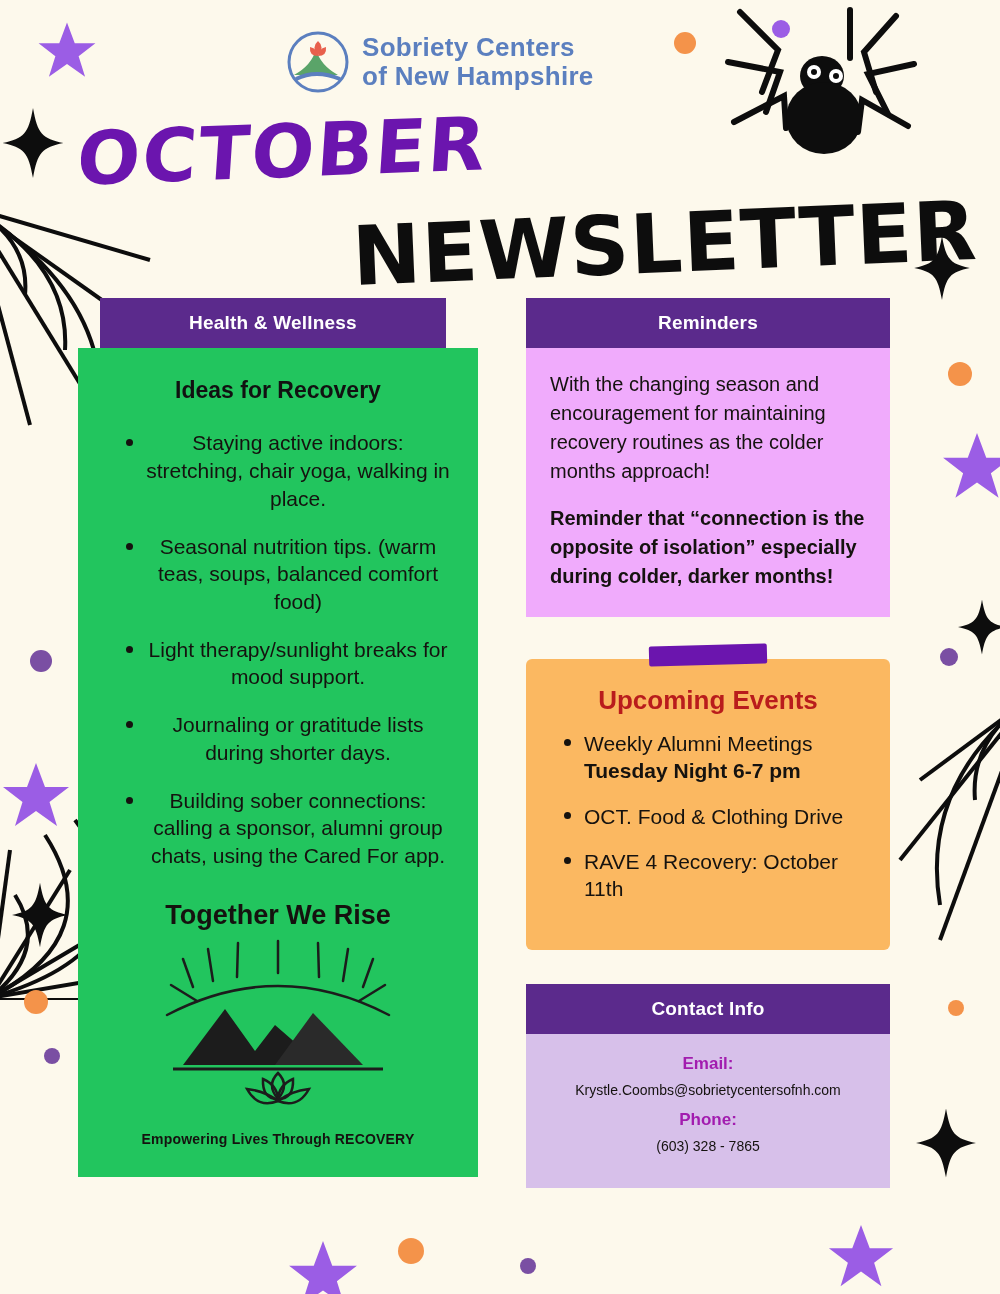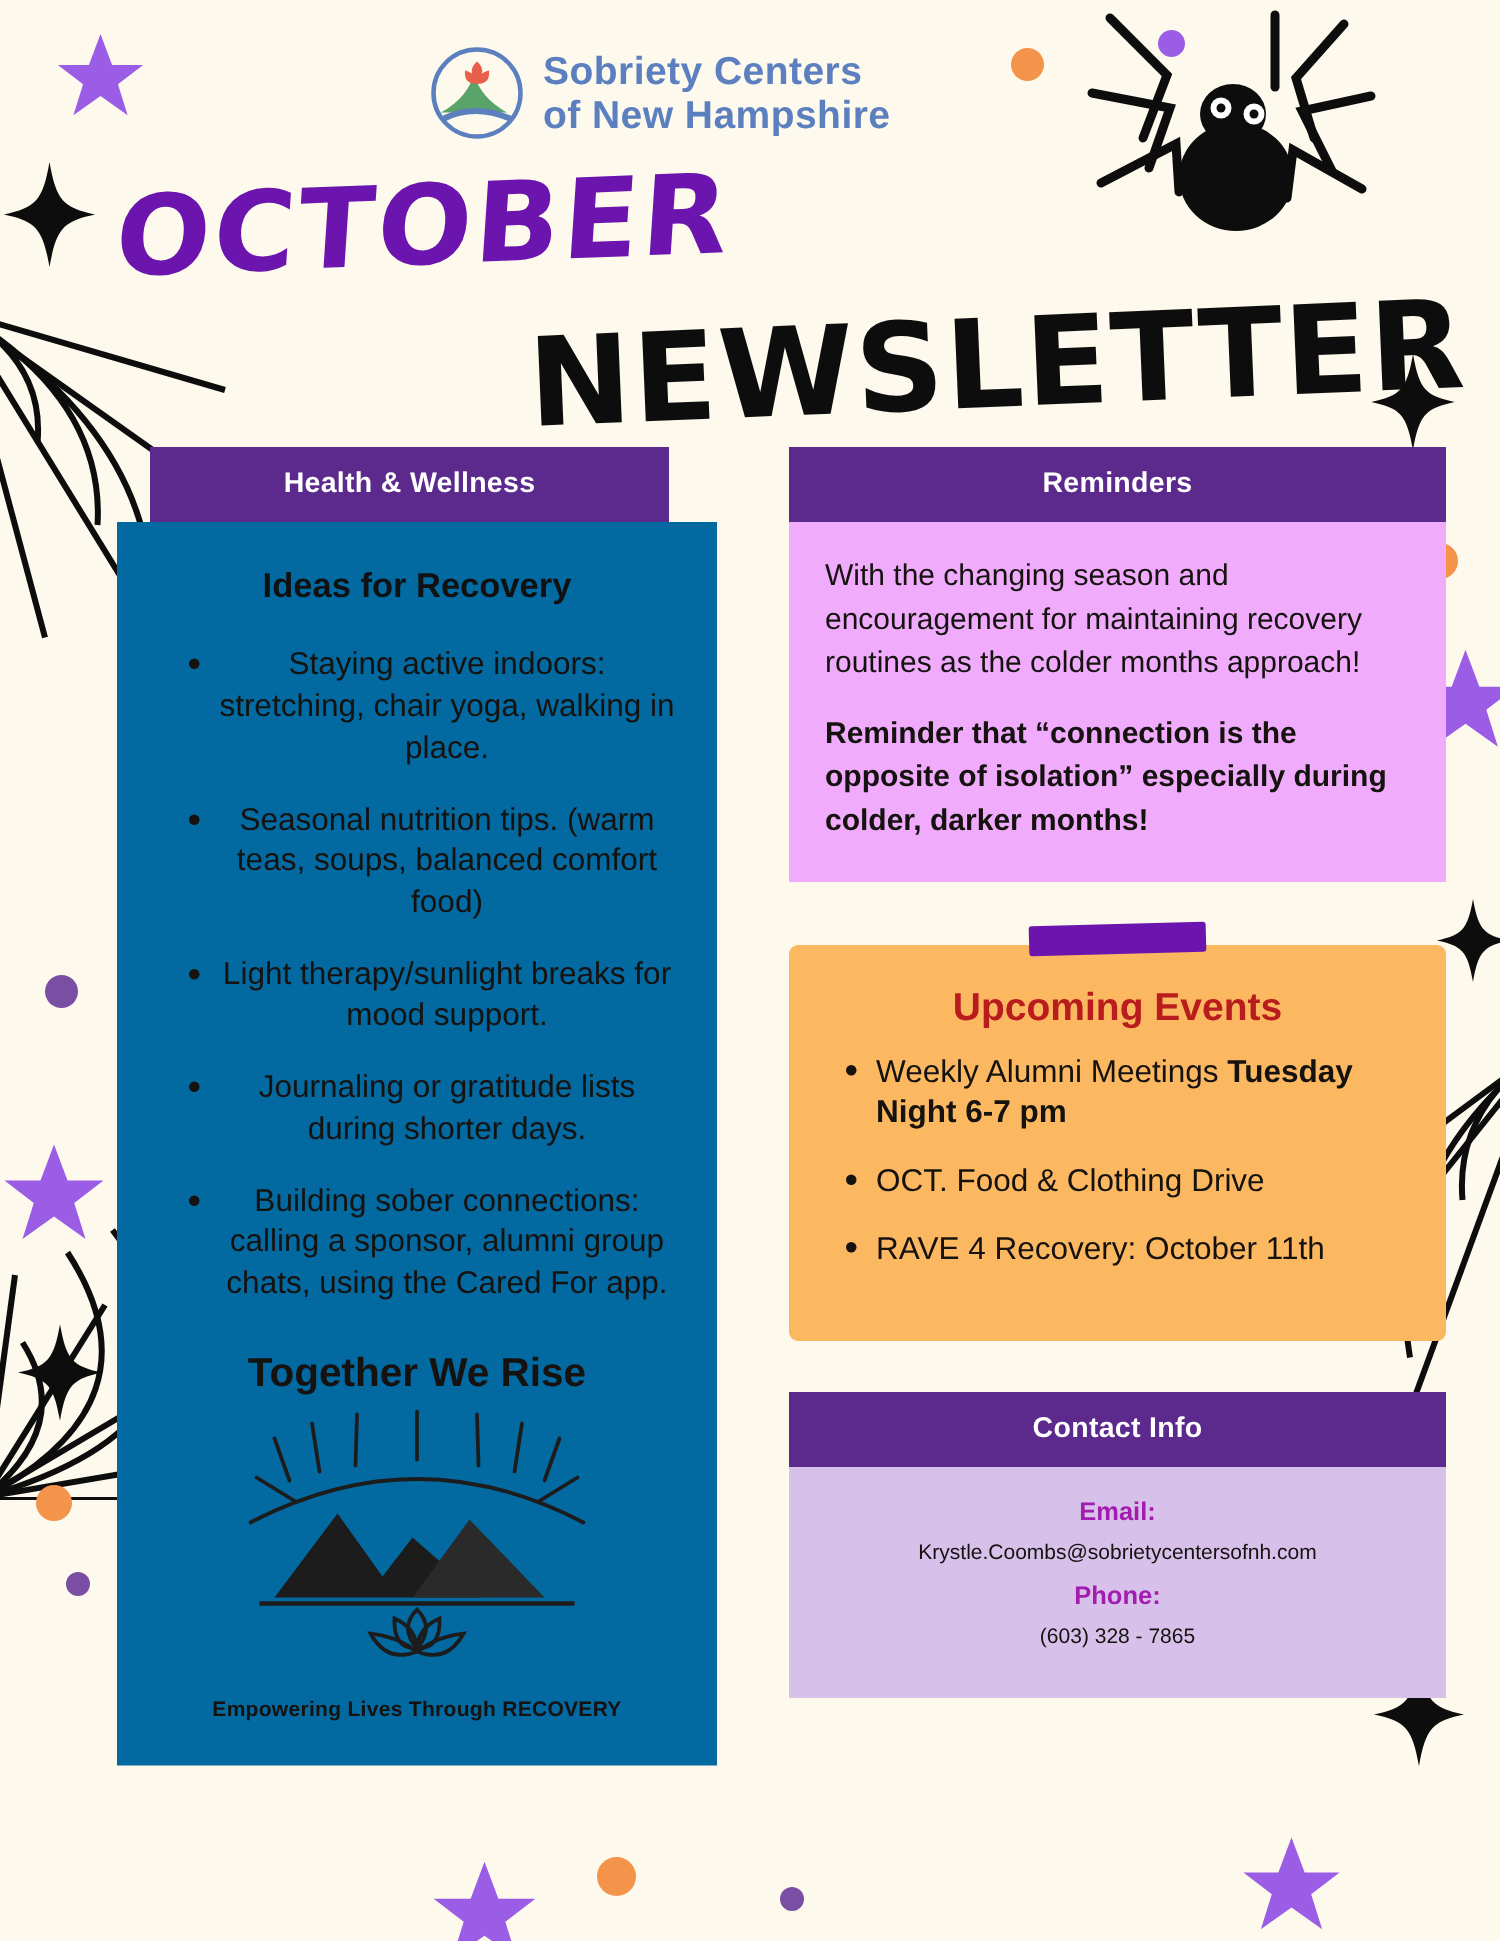--- a/index.html
+++ b/index.html
@@ -44,31 +44,31 @@
     font-family:"DejaVu Sans", sans-serif;
     font-weight:bold;
     font-size:82px;
     color:#0d0d0d;
     letter-spacing:1px;
     transform:rotate(-2.4deg);
   }
 
   
   .col-left{position:absolute;left:78px;top:298px;width:400px;}
-  .col-right{position:absolute;left:526px;top:298px;width:438px;}
+  .col-right{position:absolute;left:526px;top:298px;width:364px;}
 
   .card-header{
     background:#5b2a8c;color:#ffffff;
     font-weight:bold;font-size:19px;
     text-align:center;padding:14px 8px;
     letter-spacing:.2px;
   }
   .card-header.left{margin-left:22px;width:330px;}
   .card-body{
-    background:#0369a1;
+    background:#22c55e;
     padding:24px 26px 30px 26px;
   }
   .subhead{
     text-align:center;font-weight:bold;font-size:23px;color:#111;
     line-height:1.45;margin:2px 0 22px 0;
   }
   ul.bullets{margin:0;padding:0 0 0 22px;list-style:none;text-align:center;}
   ul.bullets li{
     position:relative;font-size:21px;line-height:1.32;color:#15120f;
     margin-bottom:20px;padding-left:18px;

